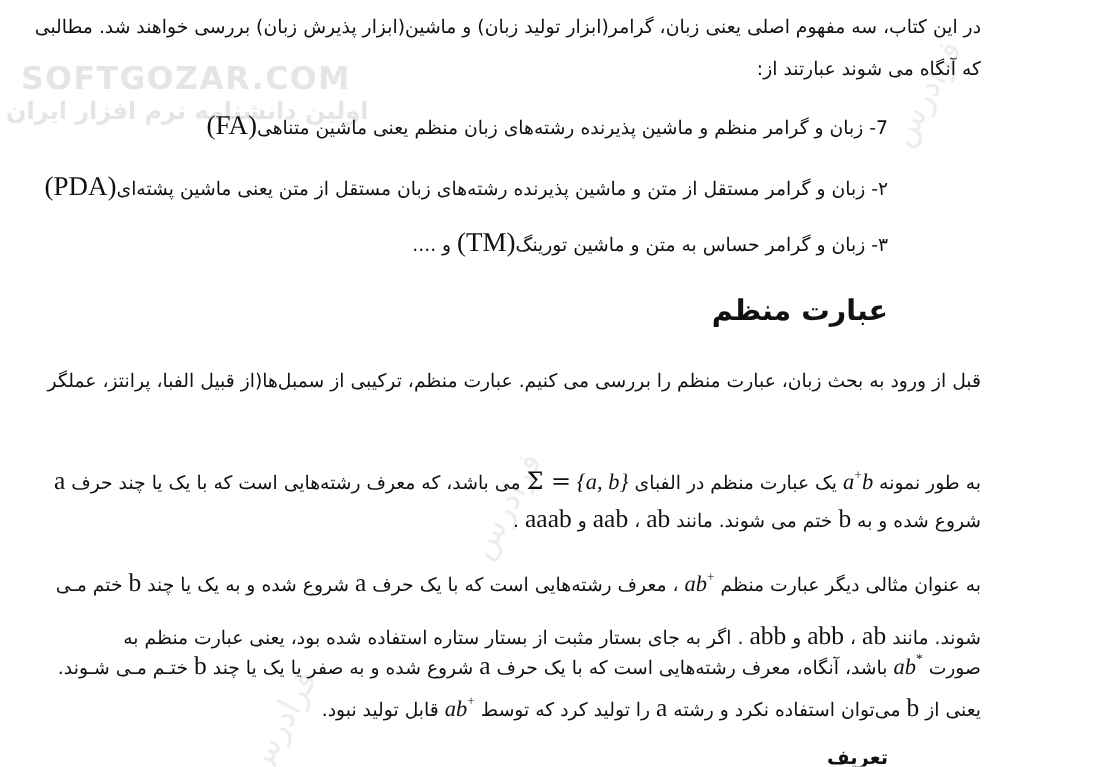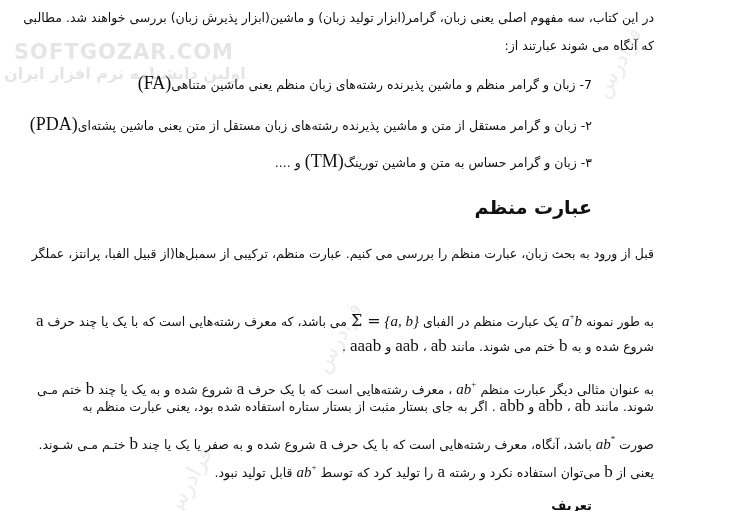--- a/index.html
+++ b/index.html
@@ -166,21 +166,21 @@
 
   <div class="line" style="top:376px;">
     <span>به عنوان مثالی دیگر عبارت منظم</span>
     <span class="math"><span>ab</span><sup>+</sup></span>
     <span>، معرف رشته‌هایی است که با یک حرف</span>
     <span class="latin">a</span>
     <span>شروع شده و به یک یا چند</span>
     <span class="latin">b</span>
     <span>ختم مـی</span>
   </div>
-  <div class="line" style="top:398px;">
+  <div class="line" style="top:416px;">
     <span>شوند. مانند</span>
     <span class="latin">ab</span>
     <span>،</span>
     <span class="latin">abb</span>
     <span>و</span>
     <span class="latin">abb</span>
     <span>. اگر به جای بستار مثبت از بستار ستاره استفاده شده بود، یعنی عبارت منظم به</span>
   </div>
   <div class="line" style="top:431px;">
     <span>صورت</span>

